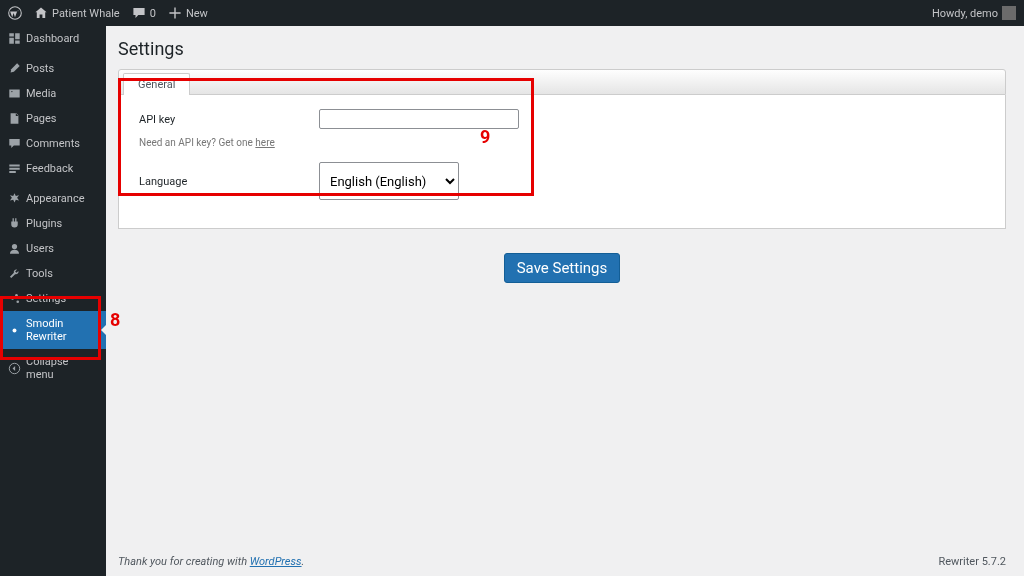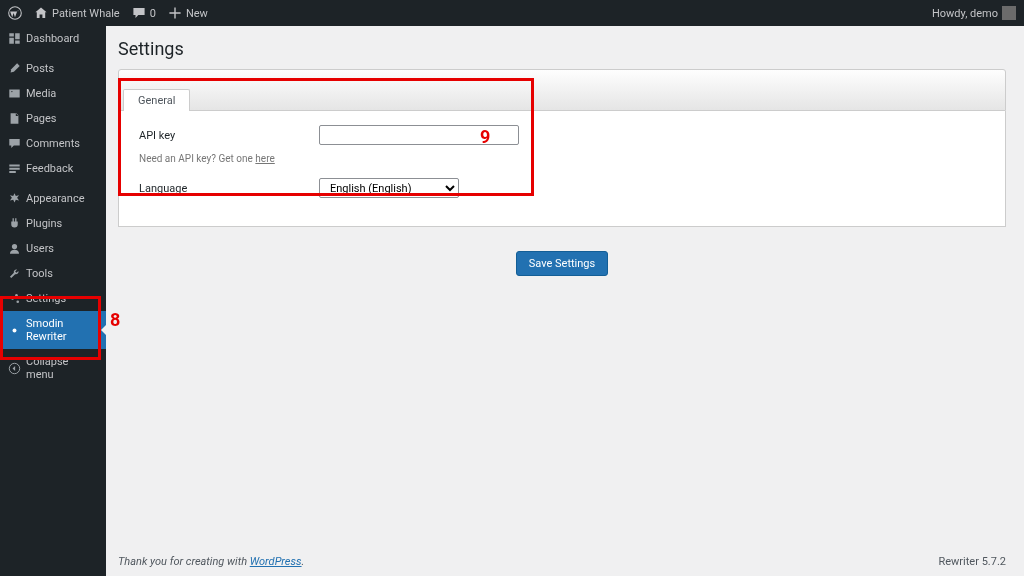--- a/index.html
+++ b/index.html
@@ -11,32 +11,32 @@
 .adminmenu{position:absolute;left:0;top:26px;bottom:0;width:106px;background:#1d2327;color:#c3c4c7;font-size:11px}
 .menu-item{display:flex;align-items:center;gap:5px;padding:6px 8px;cursor:pointer;color:#c3c4c7}
 .menu-item svg{width:13px;height:13px;fill:#9ca2a7;flex-shrink:0}
 .menu-item.active{background:#2271b1;color:#fff}
 .menu-item.active svg{fill:#fff}
 .menu-sep{height:5px}
 .menu-item.current-arrow{position:relative}
 .menu-item.current-arrow:after{content:"";position:absolute;right:0;top:50%;margin-top:-5px;border:5px solid transparent;border-right-color:#f0f0f1}
 .content{position:absolute;left:100px;top:26px;right:0;bottom:0;padding:10px 18px;display:flex;flex-direction:column}
 h1{font-size:18px;font-weight:400;color:#1d2327;margin:2px 0 10px}
-.tabs{display:flex;background:linear-gradient(#fefefe,#e5e5e5);border:1px solid #ccc;border-radius:3px 3px 0 0;height:42px;align-items:flex-end}
+.tabs{display:flex;background:linear-gradient(#fefefe,#e5e5e5);border:1px solid #ccc;border-radius:3px 3px 0 0;height:26px;align-items:flex-end}
 .tab{background:#fff;border:1px solid #ccc;border-bottom:none;padding:4px 14px;font-size:11px;color:#50575e;margin-left:4px;margin-bottom:-1px;border-radius:2px 2px 0 0;cursor:pointer}
 .panel{background:#fff;border:1px solid #ccc;border-top:none;padding:14px 20px 20px;font-size:11px;color:#1d2327}
 .row{display:flex;align-items:center;margin-bottom:8px}
 .row-label{width:180px;color:#1d2327}
 .hint{font-size:10px;color:#777;margin:0 0 14px 0}
 .hint a{color:#777;text-decoration:underline}
 input[type=text]{width:200px;height:20px;border:1px solid #8c8f94;border-radius:2px;padding:2px 6px;font-size:11px}
-select{width:140px;height:20px;border:1px solid #8c8f94;border-radius:2px;padding:2px 6px;font-size:11px;background:#fff}
+select{width:140px;height:38px;border:1px solid #8c8f94;border-radius:2px;padding:2px 6px;font-size:13px;background:#fff}
 select.small{width:42px}
 .save-wrap{text-align:center;margin-top:24px}
-.save-btn{background:#2271b1;color:#fff;border:1px solid #135e96;padding:5px 12px;font-size:11px;border-radius:3px;cursor:pointer}
+.save-btn{background:#2271b1;color:#fff;border:1px solid #135e96;padding:5px 12px;font-size:15px;border-radius:3px;cursor:pointer}
 .red-box{position:absolute;border:3px solid #e60000;pointer-events:none}
 .red-label{position:absolute;color:#e60000;font-weight:700;font-size:18px}
 .footer{position:absolute;left:118px;right:18px;bottom:8px;font-size:11px;color:#50575e;font-style:italic;display:flex;justify-content:space-between}
 .footer a{color:#2271b1}
 .avatar{width:14px;height:14px;background:#6b6b6b;display:inline-block}
 </style>
 </head>
 <body>
 
 <div class="adminbar">

